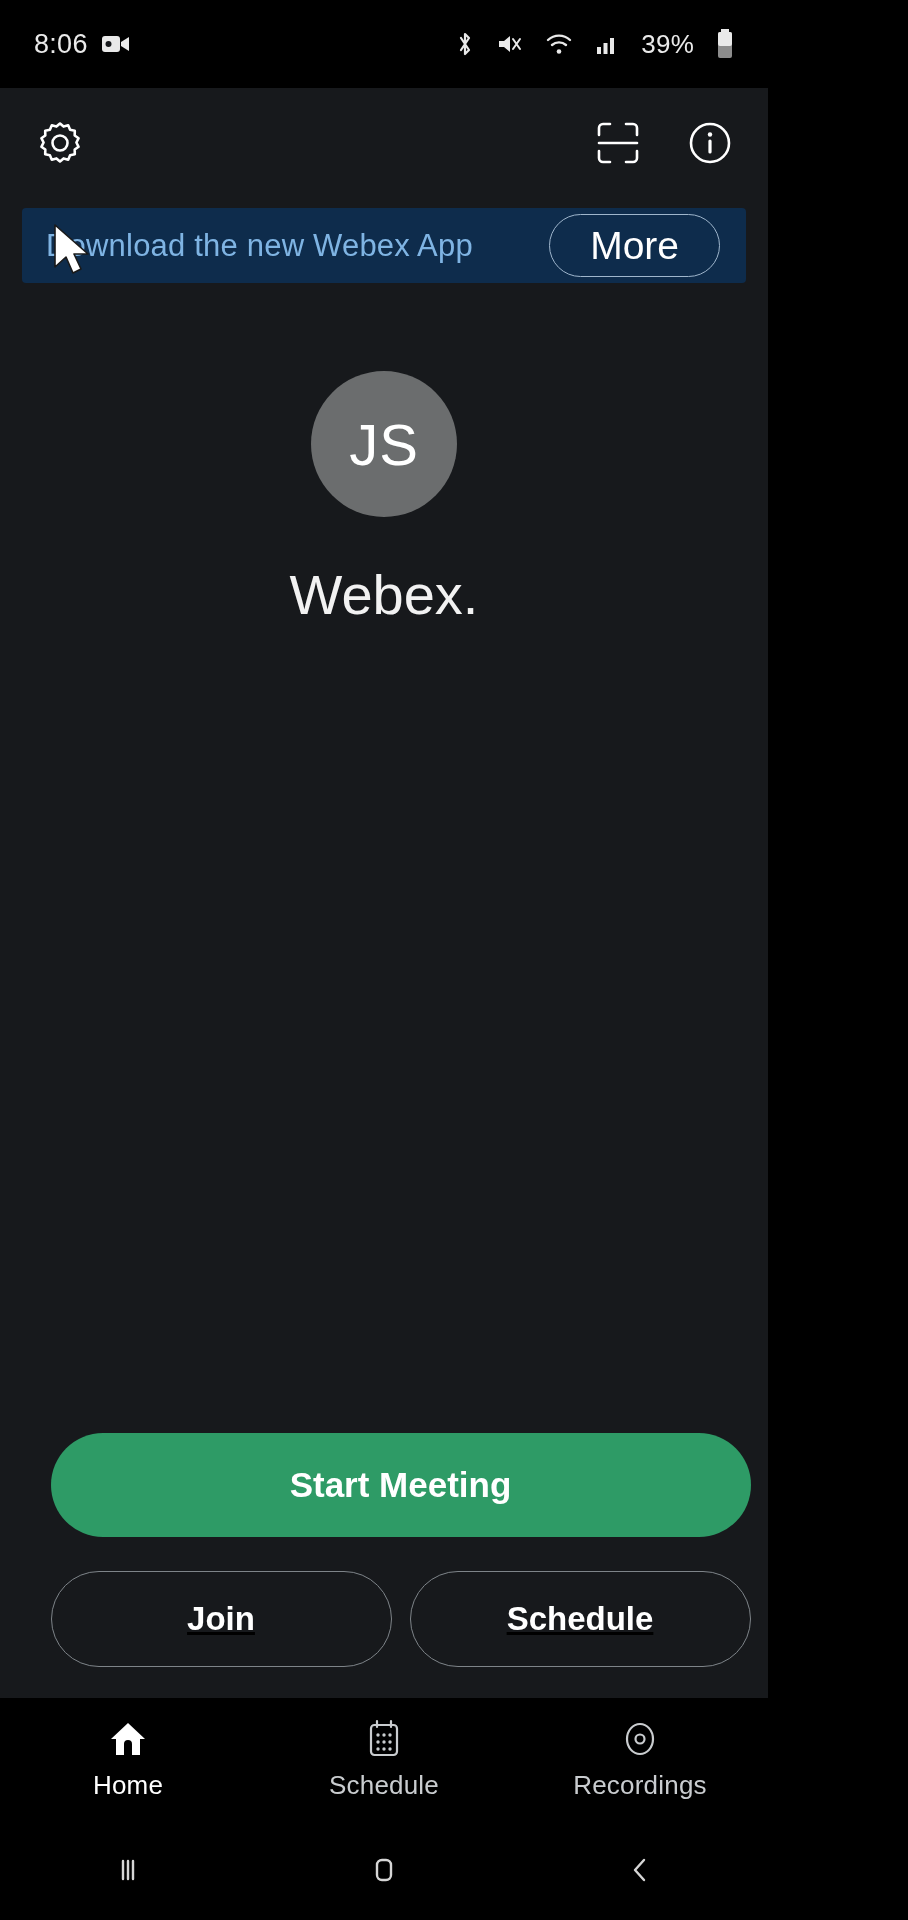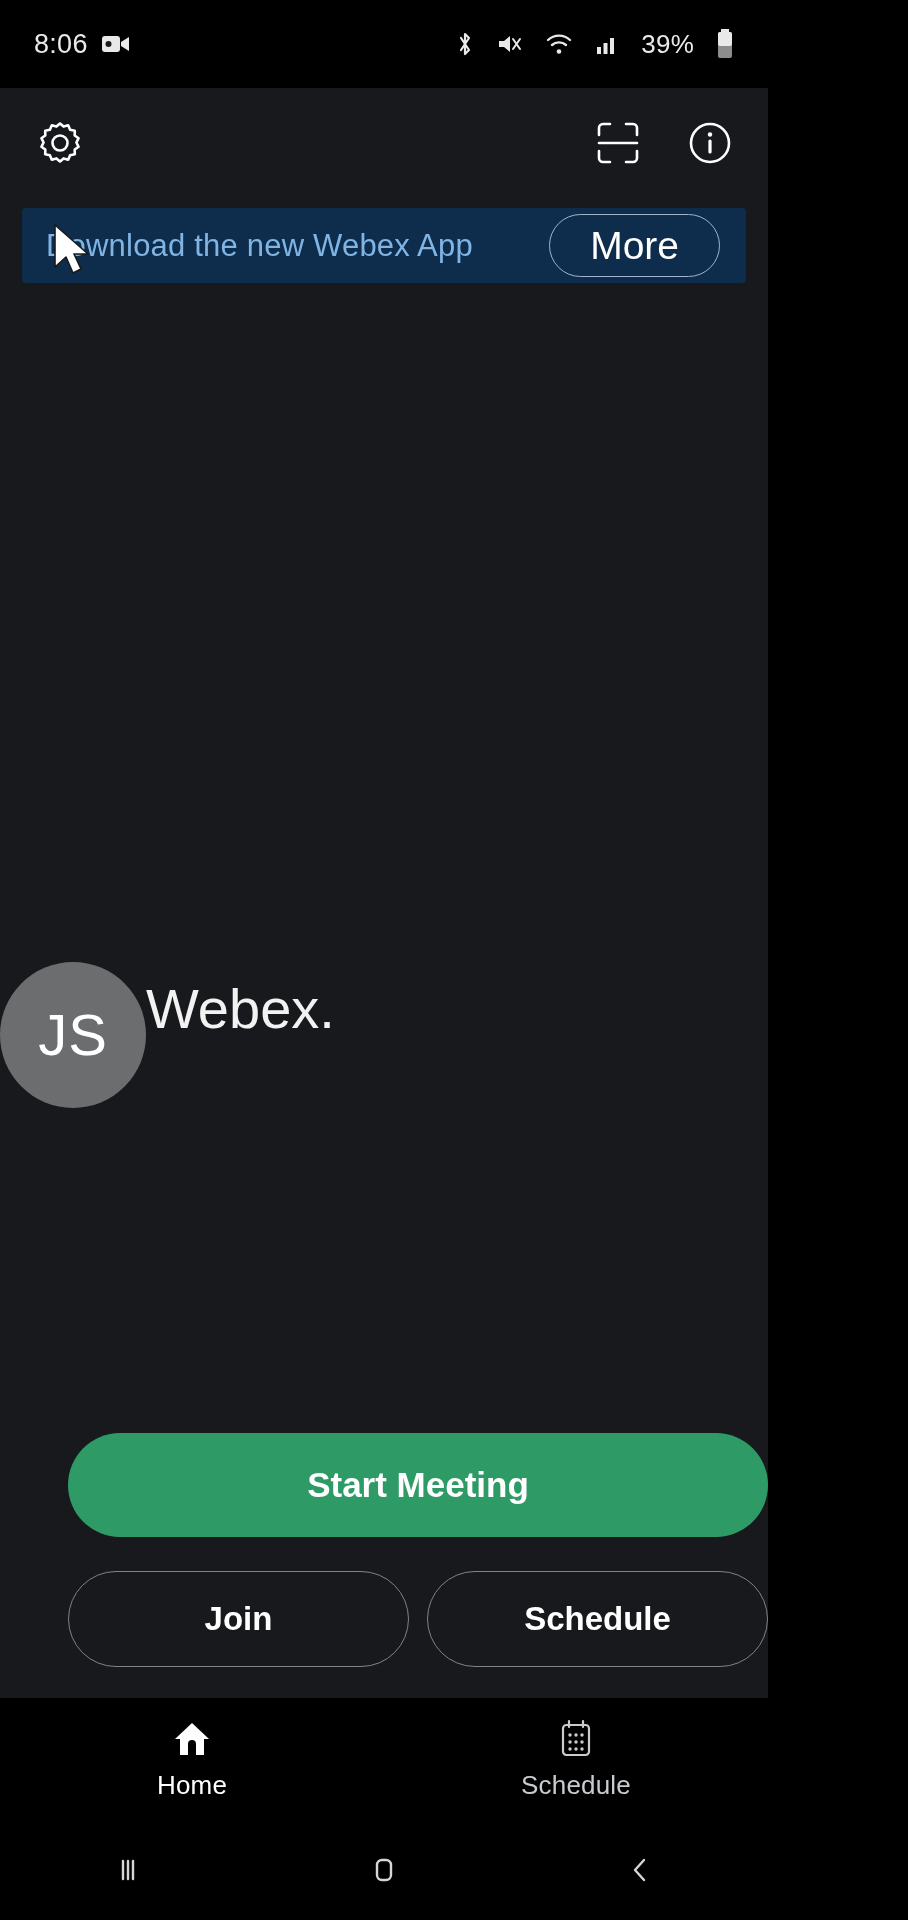--- a/index.html
+++ b/index.html
@@ -71,21 +71,21 @@
     padding:11px 40px;
     background:transparent;
     cursor:pointer;
     font-family:"Liberation Sans", sans-serif;
     line-height:1;
   }
 
   
   .main {
     flex:1 1 auto;
-    display:flex; flex-direction:row;
+    display:flex; flex-direction:column;
     align-items:center;
     position:relative;
   }
   .avatar {
     margin-top:88px;
     width:146px; height:146px;
     border-radius:50%;
     background:#6b6d6e;
     display:flex; align-items:center; justify-content:center;
     color:#ffffff;
@@ -99,34 +99,34 @@
     font-size:56px;
     line-height:1.5;
     font-weight:400;
   }
   .greeting .l2 { display:block; }
 
   .actions {
     position:absolute;
     left:12px; right:0;
     top:1150px;
-    display:flex; flex-direction:column; align-items:flex-end;padding-left:21px;
+    display:flex; flex-direction:column; align-items:center;padding-left:21px;
   }
   .btn-primary {
     width:700px; height:104px;
     background:#2e9b66;
     border:none; border-radius:52px;
     color:#ffffff;
     font-size:35px; font-weight:bold;
     cursor:pointer;
     font-family:"Liberation Sans", sans-serif;
   }
   .btn-row {
     margin-top:34px;
-    display:flex; gap:18px;
+    display:flex; gap:18px;text-decoration:underline;
   }
   .btn-outline {
     width:341px; height:96px;
     background:transparent;
     border:1.5px solid #7e8489;
     border-radius:48px;
     color:#ffffff;
     font-size:33px; font-weight:bold;
     cursor:pointer;
     font-family:"Liberation Sans", sans-serif;
@@ -297,20 +297,29 @@
               <circle cx="27" cy="24" r="1.7"></circle>
             <circle cx="15" cy="31" r="1.7"></circle>
               <circle cx="21" cy="31" r="1.7"></circle>
               <circle cx="27" cy="31" r="1.7"></circle>
           </g>
         </svg>
       </span>
       <span class="tab-label">Schedule</span>
     </div>
 
+    <div class="tab">
+      <span class="ic">
+        <svg width="42" height="42" viewBox="0 0 42 42">
+          <ellipse cx="21" cy="21" rx="13" ry="15" fill="none" stroke="#c9cccf" stroke-width="2.2"></ellipse>
+          <circle cx="21" cy="21" r="4.5" fill="none" stroke="#c9cccf" stroke-width="2.2"></circle>
+        </svg>
+      </span>
+      <span class="tab-label">Recordings</span>
+    </div>
 
 
   </div>
 
   <div class="navbar">
     <div class="navbtn">
       <svg width="36" height="36" viewBox="0 0 36 36">
         <g stroke="#d6d6d6" stroke-width="2.4" stroke-linecap="round">
           <path d="M13 9 L13 27"></path>
             <path d="M18 9 L18 27"></path>

